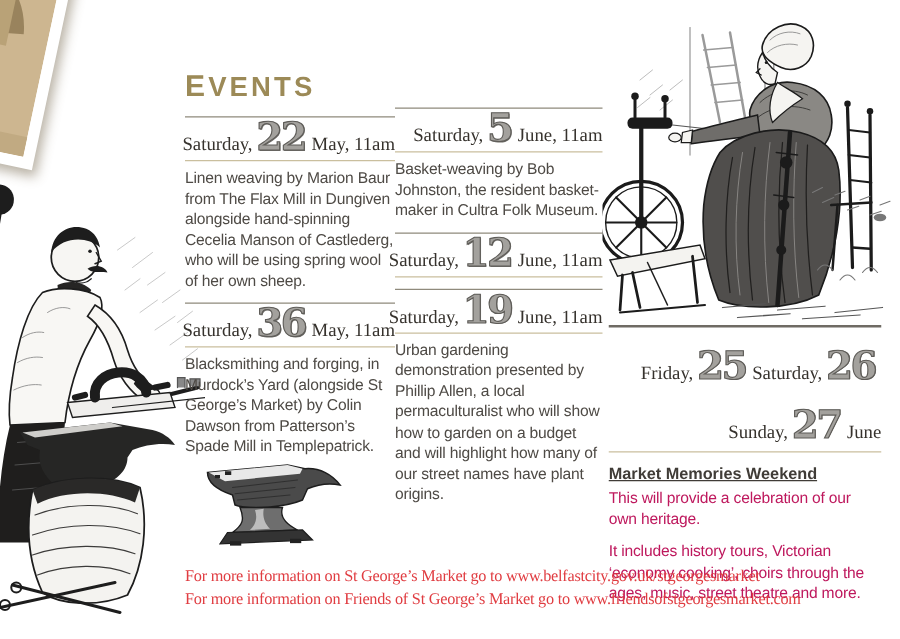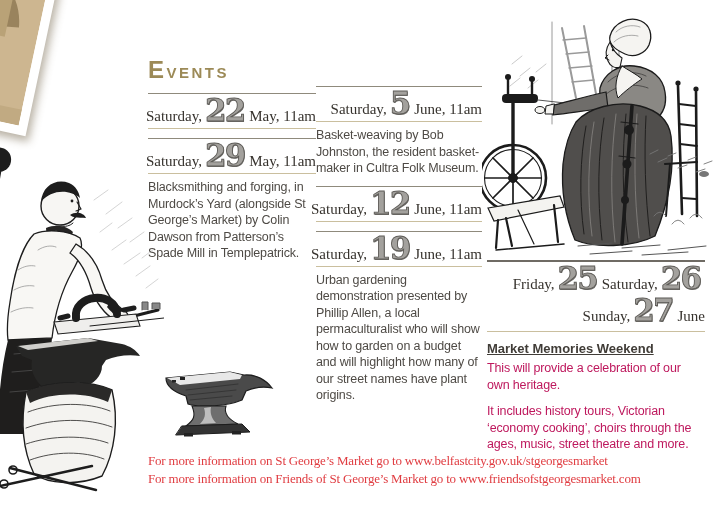--- a/index.html
+++ b/index.html
@@ -3,36 +3,36 @@
 <meta charset="utf-8">
 <style>
   html,body{margin:0;padding:0;background:#fff;}
   .page{position:relative;width:720px;height:511px;background:#ffffff;overflow:hidden;
         font-family:"Liberation Sans",sans-serif;}
   
   .col{position:absolute;}
   .col-left{left:148px;top:56px;width:168px;}
   .col-mid{left:316px;top:86px;width:166px;}
   .col-right{left:487px;top:260px;width:218px;}
-  .events-heading{margin:0 0 3px 0;font-size:15px;font-weight:bold;color:#9c8a57;
+  .events-heading{margin:0 0 3px 0;font-size:22px;font-weight:bold;color:#9c8a57;
         letter-spacing:2.5px;text-transform:uppercase;}
   .events-heading::first-letter{font-size:24px;}
   .event{margin-top:9px;}
   .col-mid .event:first-child{margin-top:0;}
   .rule{height:0;border-top:1px solid #8f8a7c;}
   .rule.tan{border-top:1px solid #cabf9e;}
   .rule.dark{border-top:2px solid #6f6b64;}
   .date-row{display:flex;align-items:baseline;height:32px;padding-top:2px;white-space:nowrap;
         font-family:"Liberation Serif",serif;font-size:15px;color:#36322d;justify-content:flex-end;}
   .date-num{font-family:"DejaVu Serif",serif;font-weight:bold;font-size:31px;line-height:29px;
         color:#a3a19d;letter-spacing:-2px;margin:0 5px 0 3px;
         -webkit-text-stroke:0.9px #5e5c58;text-shadow:0.5px 0.5px 0 #6f6d69;}
   .desc{margin:5px 0 0 0;font-size:12.5px;line-height:16.5px;letter-spacing:-0.15px;color:#4e4a45;}
   
-  .wk-row{height:30px;padding-top:2px;}
+  .wk-row{height:30px;padding-top:17px;}
   .col-right .rule.tan{margin-top:5px;}
   .wk-title{margin:9px 0 0 0;font-size:13px;font-weight:bold;color:#403c37;text-decoration:underline;}
   .wk-p{margin:4px 0 0 0;font-size:12.5px;line-height:16.5px;letter-spacing:-0.15px;color:#be185d;}
   .wk-p.second{margin-top:10px;}
   
   .footer{position:absolute;left:148px;top:452px;width:572px;
         font-family:"Liberation Serif",serif;font-size:13px;line-height:18px;
         letter-spacing:-0.2px;color:#e03c41;white-space:nowrap;}
   
   .ill{position:absolute;}
@@ -207,27 +207,28 @@
     <h1 class="events-heading">Events</h1>
 
     <section class="event">
       <div class="rule"></div>
       <div class="date-row">
         <span>Saturday,</span>
         <span class="date-num">22</span>
         <span>May, 11am</span>
       </div>
       <div class="rule tan"></div>
-    </section>
-
-    <section class="event">
-      <div class="rule"></div>
-      <div class="date-row">
-        <span>Saturday,</span>
-        <span class="date-num">29</span>
+      <p class="desc">Linen weaving by Marion Baur from The Flax Mill in Dungiven alongside hand-spinning Cecelia Manson of Castlederg, who will be using spring wool of her own sheep.</p>
+    </section>
+
+    <section class="event">
+      <div class="rule"></div>
+      <div class="date-row">
+        <span>Saturday,</span>
+        <span class="date-num">36</span>
         <span>May, 11am</span>
       </div>
       <div class="rule tan"></div>
       <p class="desc">Blacksmithing and forging, in Murdock’s Yard (alongside St George’s Market) by Colin Dawson from Patterson’s Spade Mill in Templepatrick.</p>
     </section>
   </div>
 
   <div class="col col-mid">
     <section class="event">
       <div class="rule"></div>

